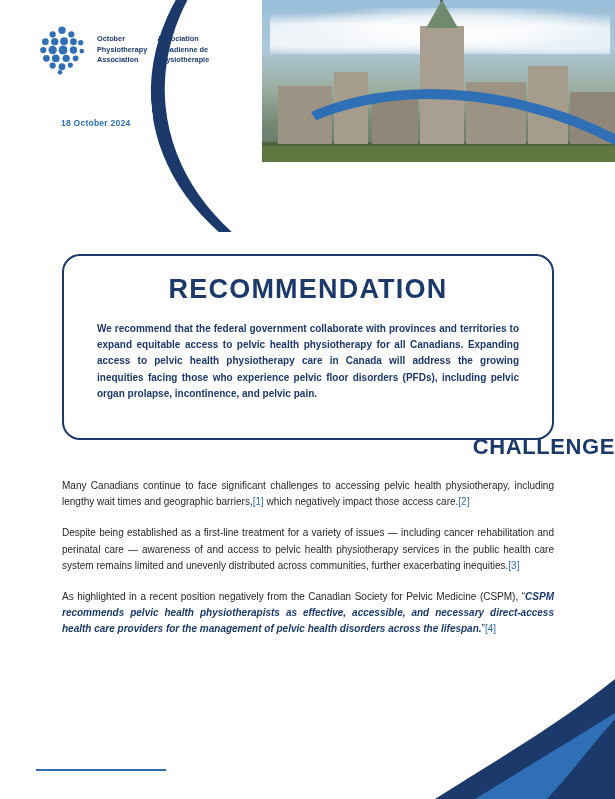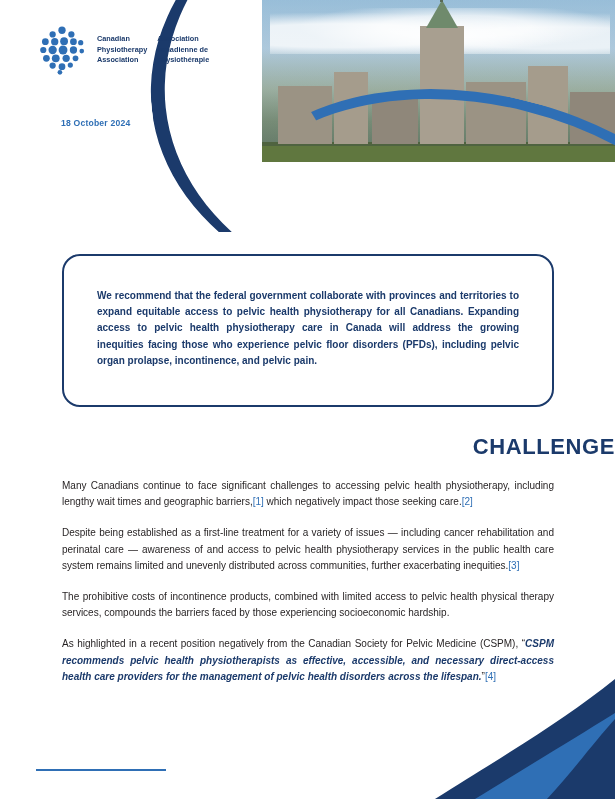--- a/index.html
+++ b/index.html
@@ -292,43 +292,43 @@
       <circle cx="38" cy="66" r="7.5"></circle>
       <circle cx="58" cy="66" r="7"></circle>
       <circle cx="76" cy="66" r="5.5"></circle>
       <circle cx="32" cy="80" r="6"></circle>
       <circle cx="50" cy="82" r="6.5"></circle>
       <circle cx="66" cy="79" r="5"></circle>
       <circle cx="46" cy="93" r="4.5"></circle>
     </g>
   </svg>
   <div class="logo-text">
-    <span class="col">Canadian
+    <span class="col">October
 Physiotherapy
 Association</span>
     <span class="col">Association
 canadienne de
 physiothérapie</span>
   </div>
 </div>
 
 <div class="title-block">
   <div class="doc-date">18 October 2024</div>
 </div>
 
 <div class="rec-box">
+  <div class="rec-heading">RECOMMENDATION</div>
   <p class="rec-body">We recommend that the federal government collaborate with provinces and territories to expand equitable access to pelvic health physiotherapy for all Canadians. Expanding access to pelvic health physiotherapy care in Canada will address the growing inequities facing those who experience pelvic floor disorders (PFDs), including pelvic organ prolapse, incontinence, and pelvic pain.</p>
 </div>
 
 <div class="challenge-heading">CHALLENGE</div>
 
 <div class="body-copy" id="challenge-body">
-    <p><span>Many Canadians continue to face significant challenges to accessing pelvic health physiotherapy, including lengthy wait times and geographic barriers,</span><span class="ref">[1]</span><span> which negatively impact those seeking care.</span><span class="ref">[2]</span></p>
+    <p><span>Many Canadians continue to face significant challenges to accessing pelvic health physiotherapy, including lengthy wait times and geographic barriers,</span><span class="ref">[1]</span><span> which negatively impact those access care.</span><span class="ref">[2]</span></p>
     <p><span>Despite being established as a first-line treatment for a variety of issues — including cancer rehabilitation and perinatal care — awareness of and access to pelvic health physiotherapy services in the public health care system remains limited and unevenly distributed across communities, further exacerbating inequities.</span><span class="ref">[3]</span></p>
-    <p><span>The prohibitive costs of incontinence products, combined with limited access to pelvic health physical therapy services, compounds the barriers faced by those experiencing socioeconomic hardship.</span></p>
     <p><span>As highlighted in a recent position negatively from the Canadian Society for Pelvic Medicine (CSPM), “</span><span class="quote">CSPM recommends pelvic health physiotherapists as effective, accessible, and necessary direct-access health care providers for the management of pelvic health disorders across the lifespan.</span><span>”</span><span class="ref">[4]</span></p>
   </div>
 
 <div class="footer-rule"></div>
 <div class="page-num">1</div>
 <div class="footer-wave">
   <svg width="300" height="120" viewBox="0 0 300 120">
     <path d="M300,0 C250,40 200,70 120,120 L300,120 Z" fill="#1b3a6b"></path>
     <path d="M300,34 C255,62 215,86 160,120 L232,120 C258,92 280,62 300,40 Z" fill="#2f6fb5"></path>
   </svg>

